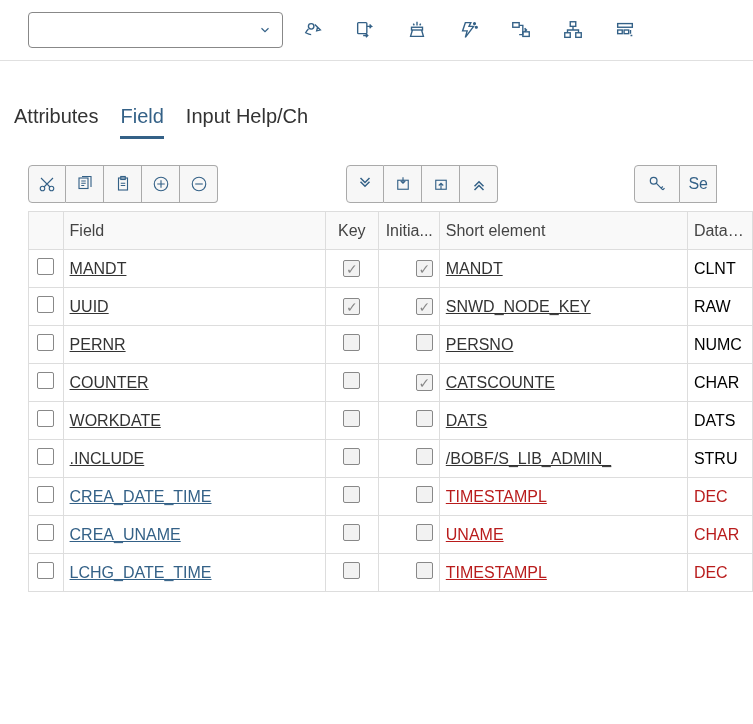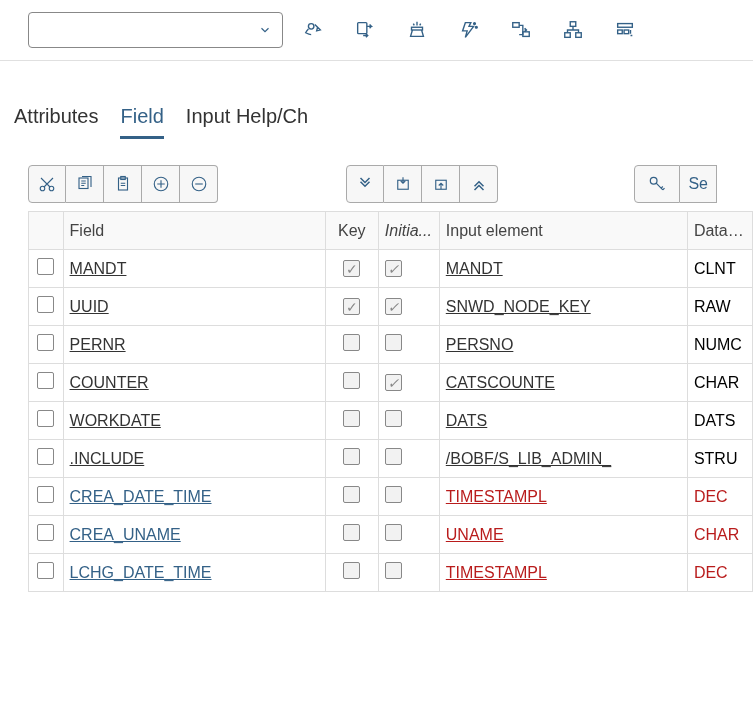--- a/index.html
+++ b/index.html
@@ -35,21 +35,21 @@
     .search-btn { width: 46px; height: 38px; border: 1px solid #aaa; background: #f7f7f7; display: flex; align-items: center; justify-content: center; color: #346187; cursor: pointer; border-radius: 4px 0 0 4px; }
     .search-btn + .search-btn { border-left: none; border-radius: 0; padding: 0 8px; font-size: 16px; width: auto; }
     
     .table-wrap { padding: 0 0 0 28px; }
     table { border-collapse: collapse; width: 100%; table-layout: fixed; }
     th, td { border: 1px solid #ddd; font-size: 16px; text-align: left; vertical-align: middle; height: 38px; padding: 0 6px; }
     th { background: #f9f9f9; font-weight: normal; color: #444; position: relative; }
     th .hdr-txt { white-space: nowrap; overflow: hidden; text-overflow: ellipsis; display: block; }
     td.sel-col, th.sel-col { width: 34px; text-align: center; padding: 0; }
     td.key-col, th.key-col { width: 52px; text-align: center; }
-    td.init-col, th.init-col { width: 60px; text-align: left; font-style: italic; }
+    td.init-col, th.init-col { width: 60px; text-align: right; }
     td.field-col, th.field-col { width: 258px; }
     td.elem-col, th.elem-col { width: 244px; }
     td.type-col, th.type-col { width: 64px; }
     .cb { width: 17px; height: 17px; border: 1px solid #888; border-radius: 2px; display: inline-flex; align-items: center; justify-content: center; background: #fff; }
     .cb.checked::after { content: '✓'; font-size: 14px; color: #888; }
     .cb.disabled { background: #f2f2f2; }
     .link { color: #346187; text-decoration: underline; cursor: pointer; }
     .de-link { color: #b91c1c; text-decoration: underline; cursor: pointer; }
     .field-txt { color: #333; text-decoration: underline; }
     .type-blue { color: #b91c1c; }
@@ -209,21 +209,21 @@
         <th class="field-col">
             <span class="hdr-txt">Field</span>
           </th>
         <th class="key-col">
             <span class="hdr-txt">Key</span>
           </th>
         <th class="init-col">
             <span class="hdr-txt">Initia...</span>
           </th>
         <th class="elem-col">
-            <span class="hdr-txt">Input element</span>
+            <span class="hdr-txt">Short element</span>
           </th>
         <th class="type-col">
             <span class="hdr-txt">Data Ty</span>
           </th>
       </tr>
     </thead>
     <tbody id="table-body">
         <tr>
           <td class="sel-col"><span class="cb"></span></td>
           <td class="field-col"><span class="field-txt">MANDT</span></td>

